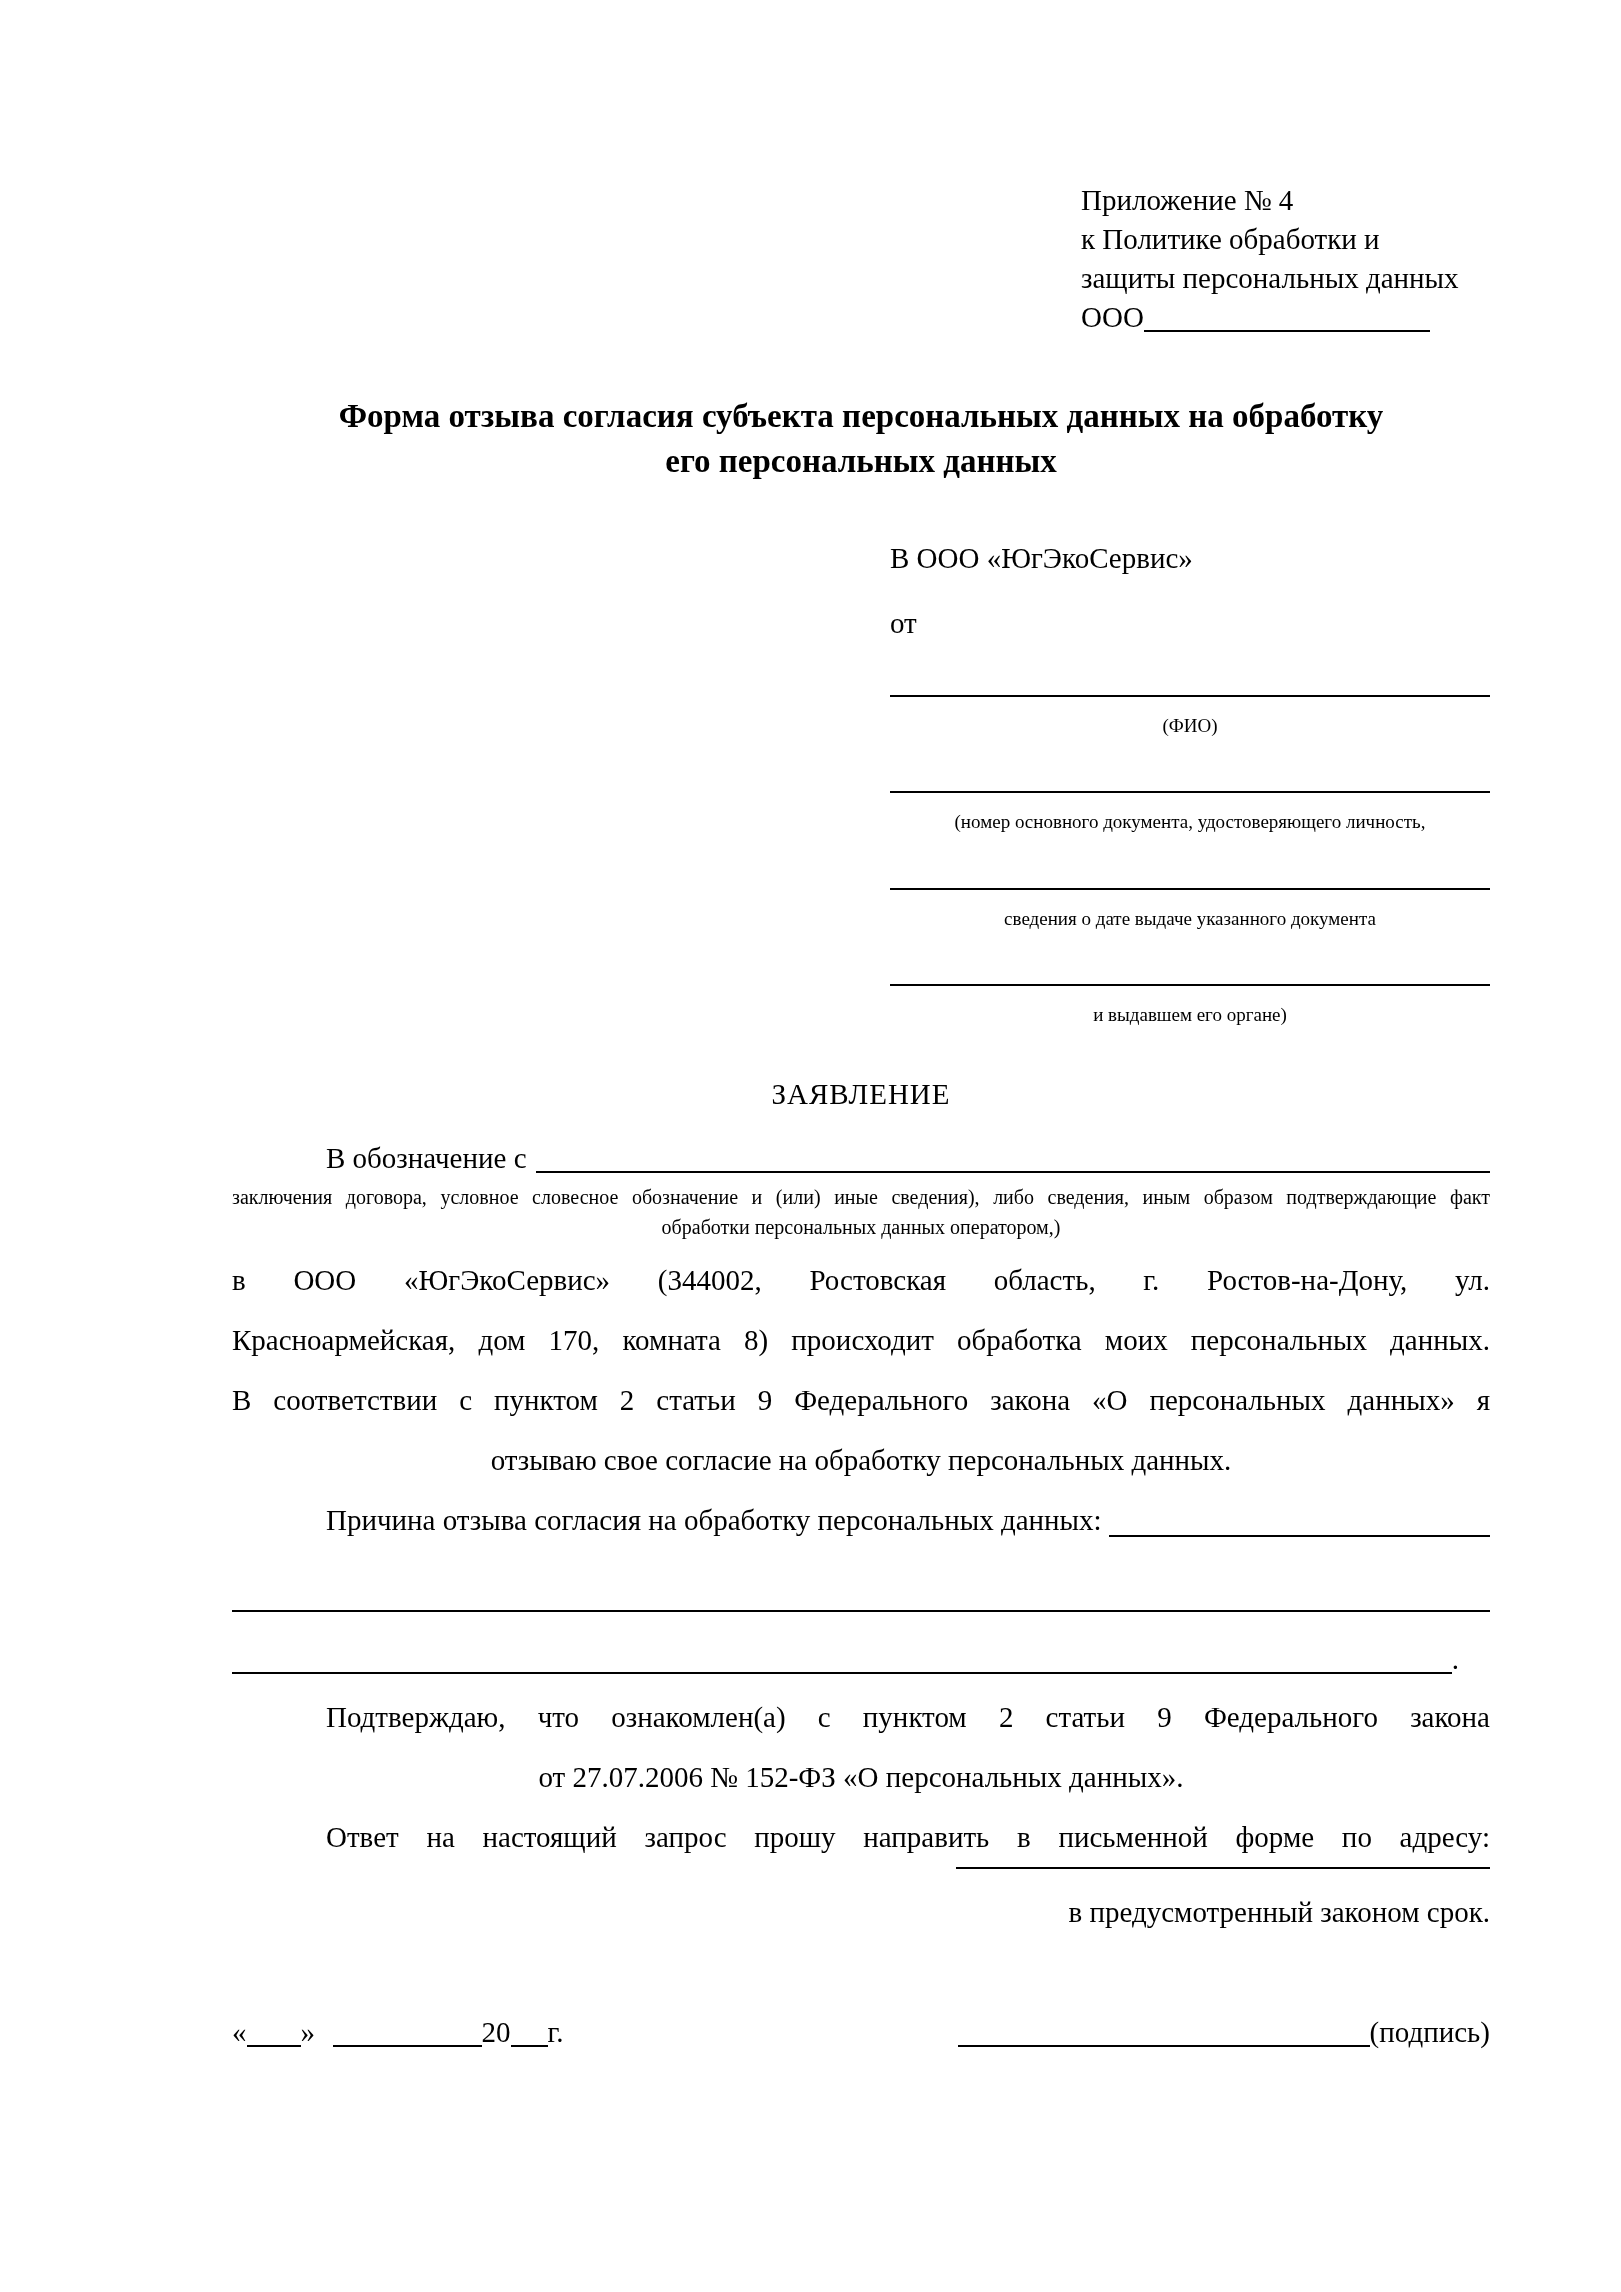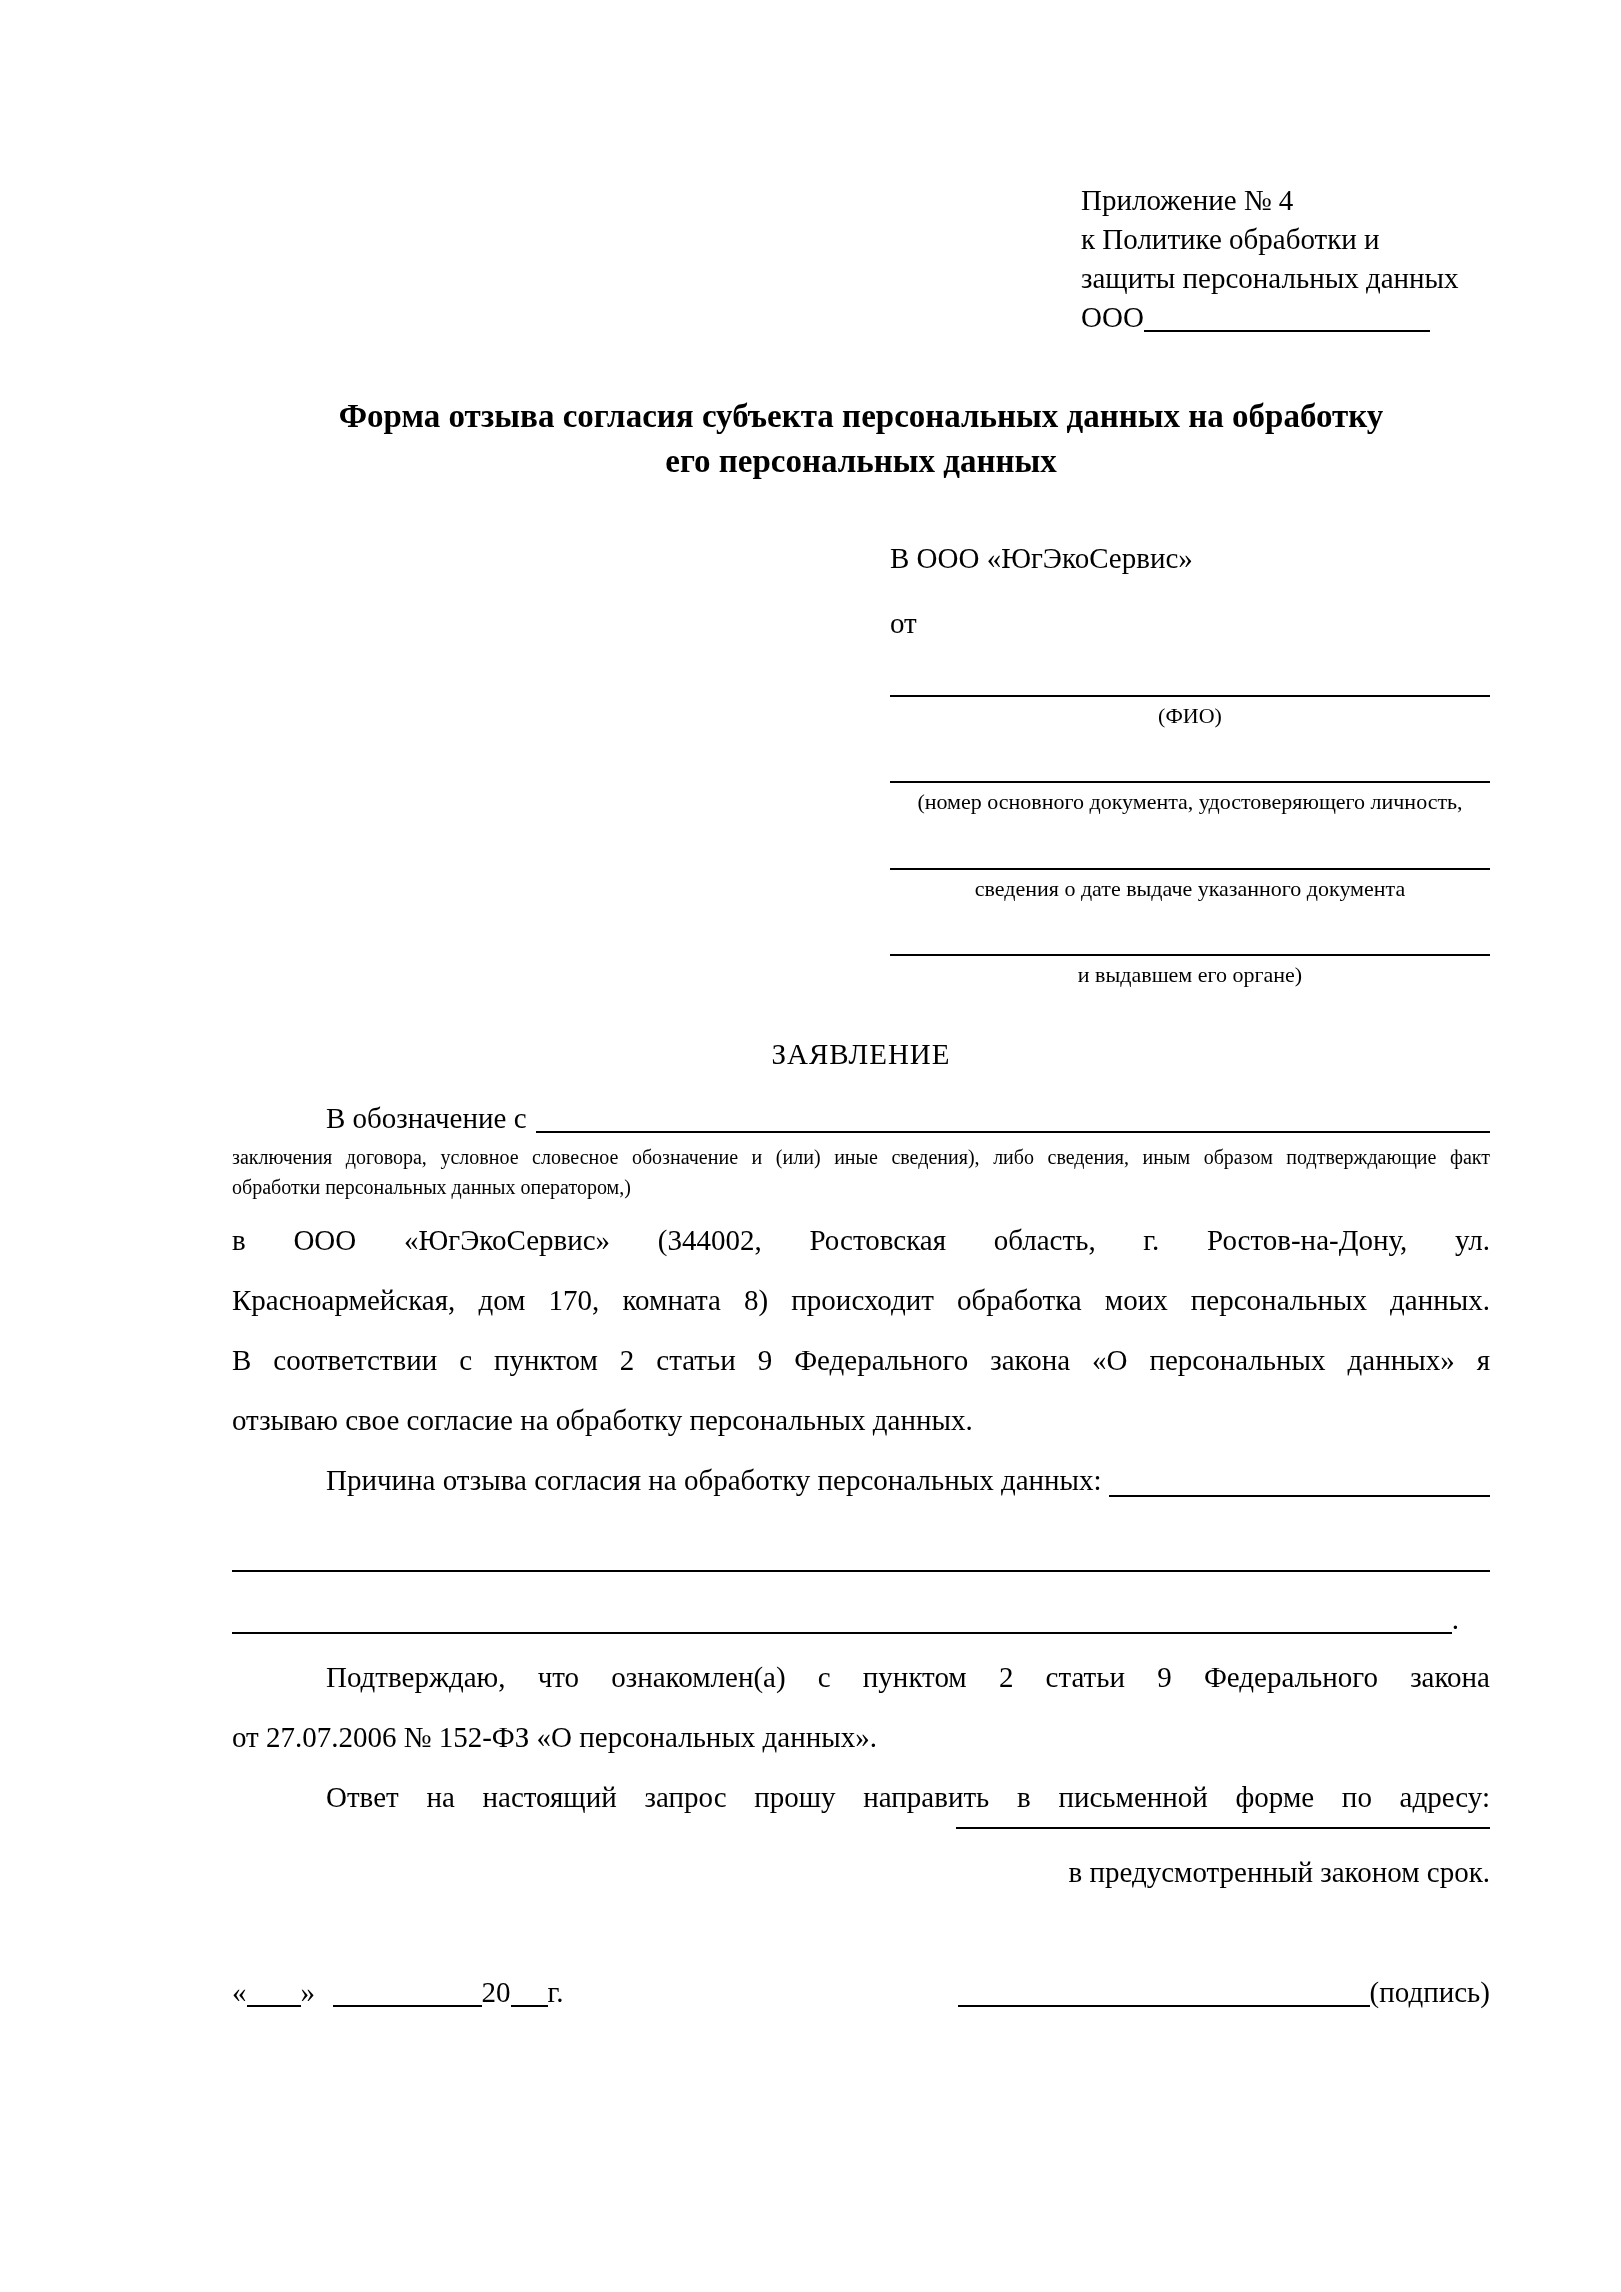--- a/index.html
+++ b/index.html
@@ -25,21 +25,21 @@
   .b {            
     display: inline-block;
     border-bottom: 2px solid #000;
     height: 19.6px;
     vertical-align: baseline;
     position: relative;
     top: 4.9px;
   }
   .fill { flex: 1 1 auto; border-bottom: 2px solid #000; }
   .jl { text-align: justify; text-align-last: justify; }
-  .left { text-align: left; }
+  .left { text-align: center; }
 
   
   .hdr-block { margin-left: 849px; line-height: 39px; }
   .hdr-ooo { white-space: nowrap; }
 
   
   .title {
     margin-top: 57px;
     text-align: center;
     font-weight: bold;
@@ -47,23 +47,23 @@
     line-height: 45px;
   }
 
   
   .addr { margin-left: 658px; margin-top: 55px; }
   .addr-to { line-height: 39px; }
   .addr-from { line-height: 39px; margin-top: 25.5px; }
   .field { margin-top: 15.7px; }
   .field .line { height: 37px; border-bottom: 2px solid #000; }
   .field .cap {
-    font-size: 22px;
+    font-size: 19px;
     line-height: 24.5px;
-    padding-top: 7px;
+    padding-top: 17px;
     text-align: center;
   }
 
   
   .zayav { margin-top: 51px; text-align: center; letter-spacing: 1px; }
   .intro-row {
     margin-top: 25.5px;
     padding-left: 94px;
     display: flex;
     align-items: flex-end;

